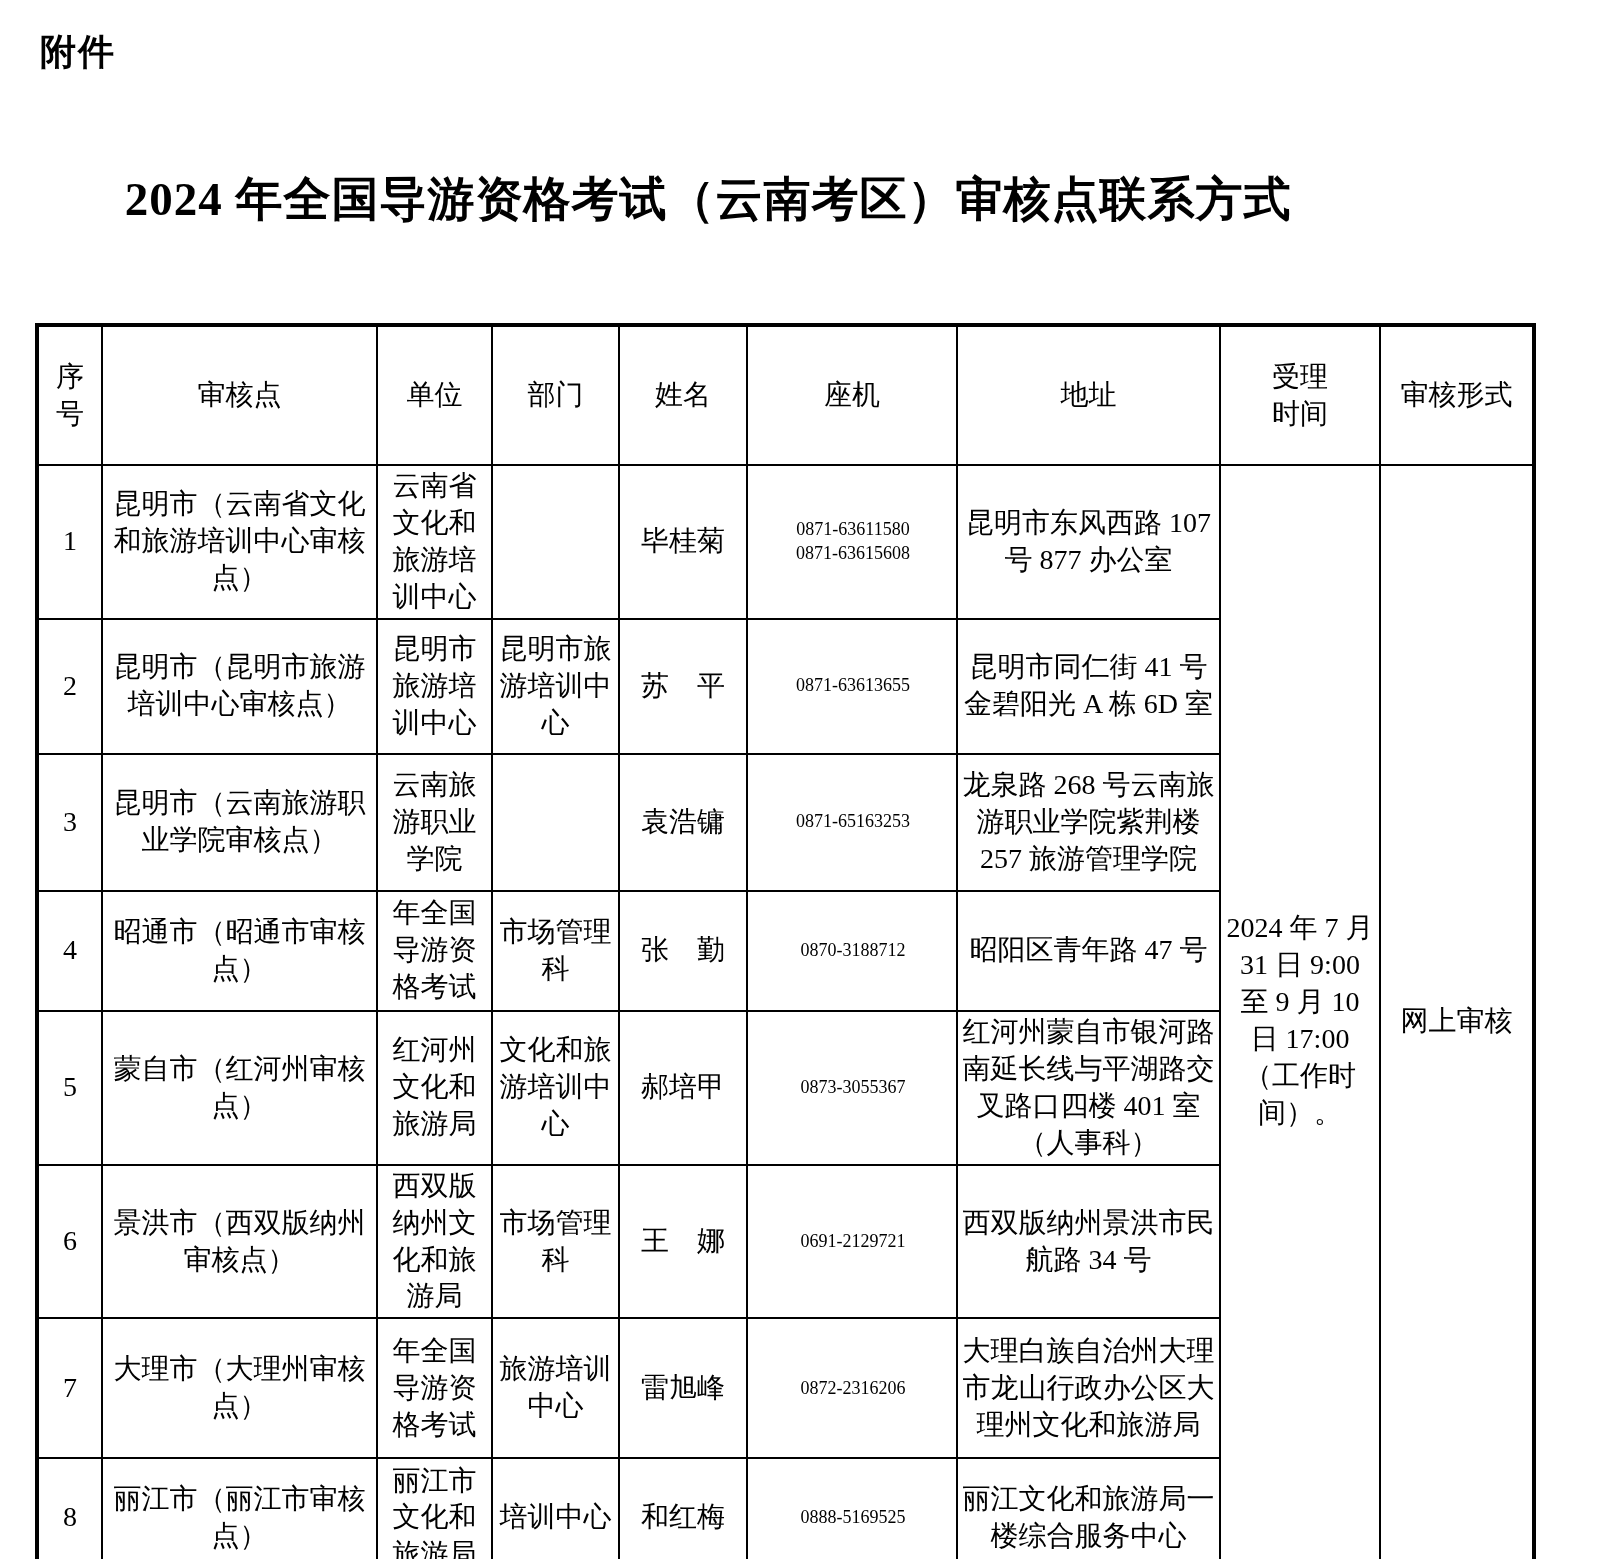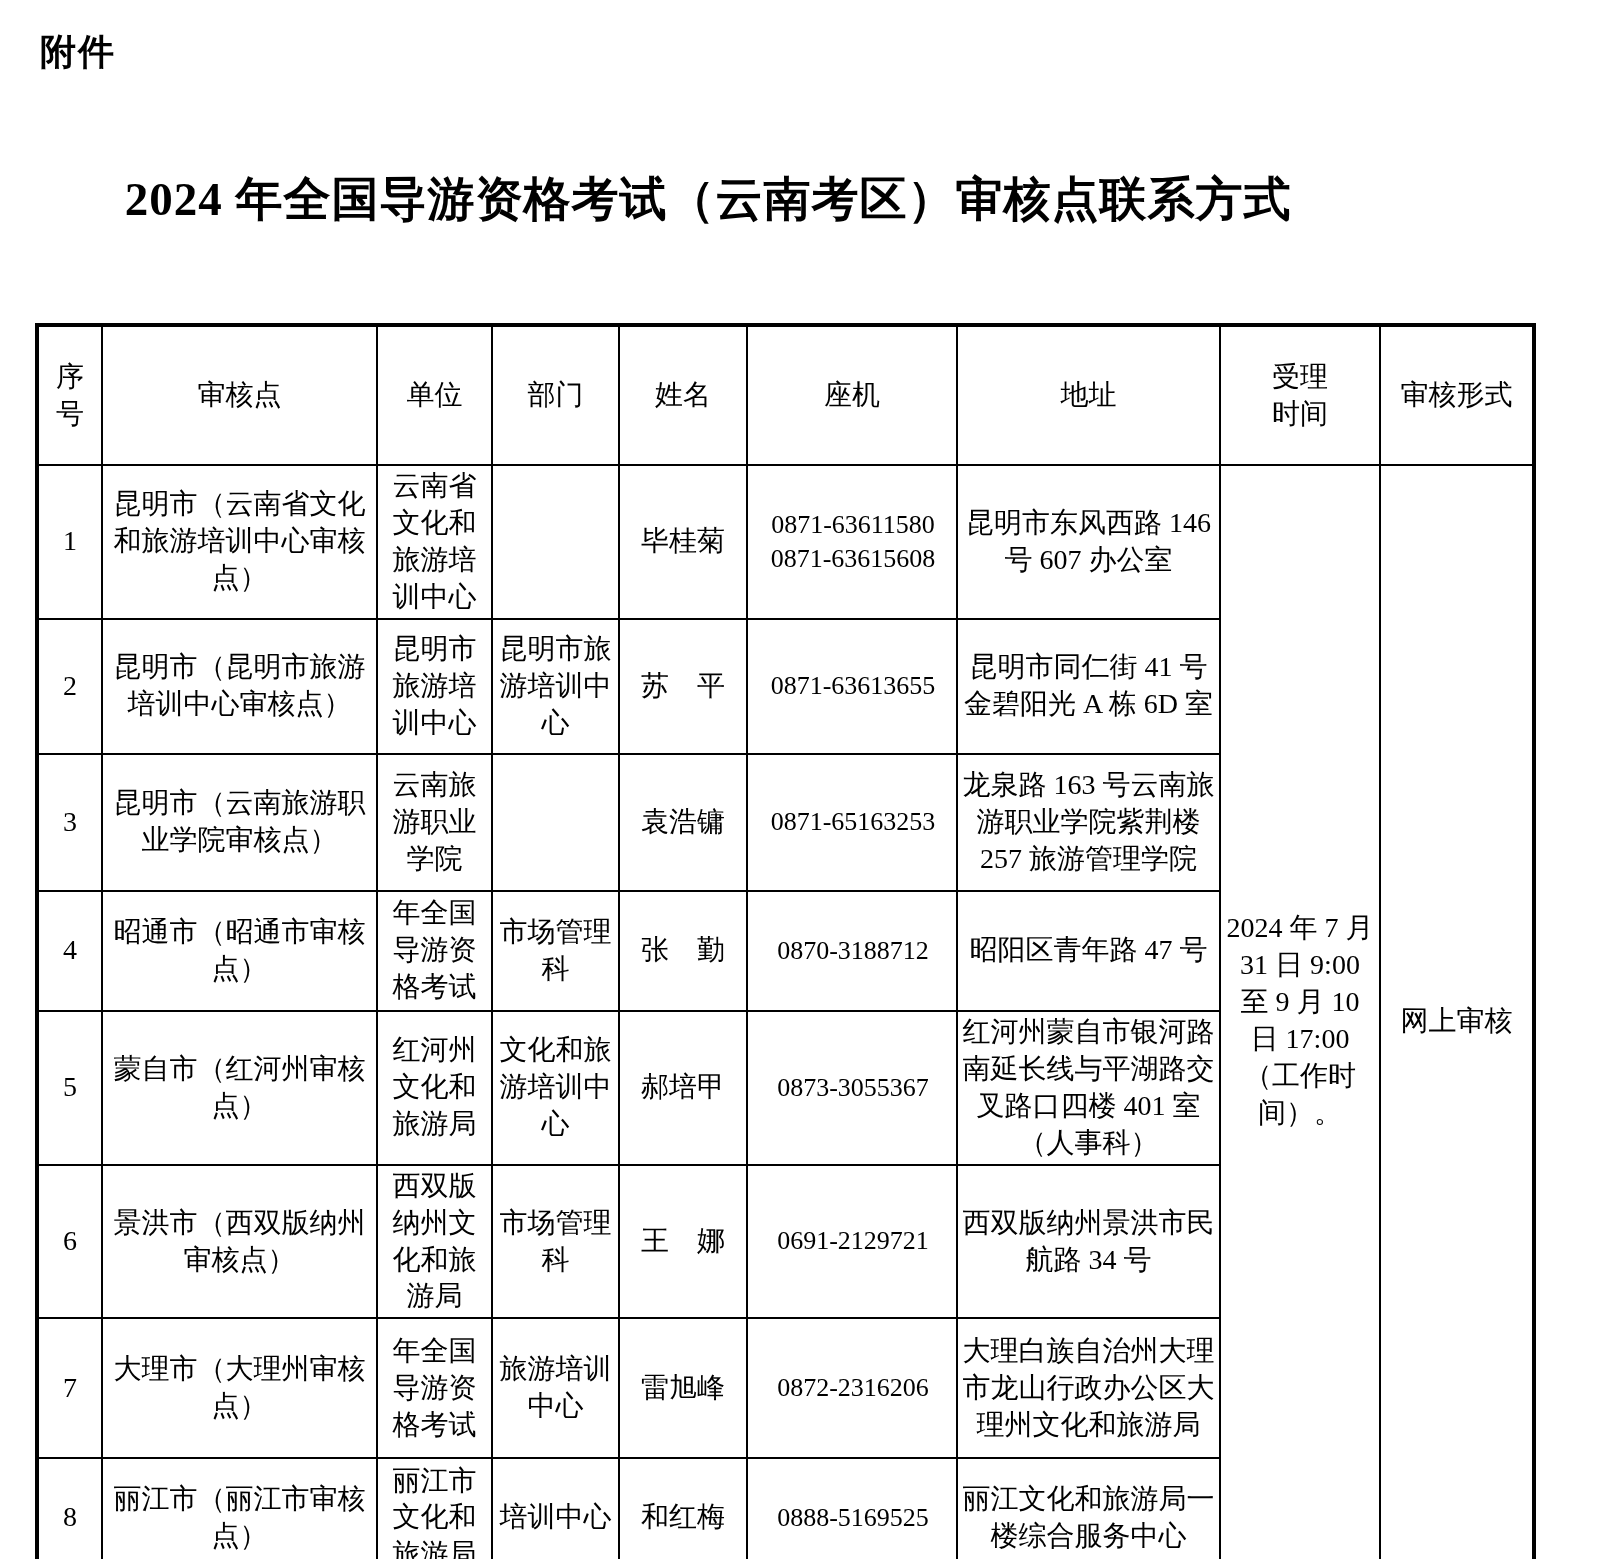--- a/index.html
+++ b/index.html
@@ -51,21 +51,21 @@
     text-align: center;
     vertical-align: middle;
     font-size: 28px;
     font-weight: normal;
     line-height: 1.32;
     padding: 2px 4px;
     white-space: pre-line;
     overflow: hidden;
   }
   table.contact td.phone {
-    font-size: 26px;
+    font-size: 18px;
     letter-spacing: 0px;
     padding-left: 6px;
   }
   table.contact td.time-cell,
   table.contact td.form-cell {
     font-size: 28px;
   }
 </style>
 </head>
 <body>
@@ -104,21 +104,21 @@
     </tr>
 
     <tr style="height:145px">
       <td>1</td>
       <td>昆明市（云南省文化和旅游培训中心审核点）</td>
       <td>云南省文化和旅游培训中心</td>
       <td></td>
       <td>毕桂菊</td>
       <td class="phone">0871-63611580
 0871-63615608</td>
-      <td>昆明市东风西路 146 号 607 办公室</td>
+      <td>昆明市东风西路 107 号 877 办公室</td>
       <td class="time-cell" rowspan="8">2024 年 7 月 31 日 9:00 至 9 月 10 日 17:00（工作时间）。</td>
       <td class="form-cell" rowspan="8">网上审核</td>
     </tr>
 
     <tr style="height:135px">
       <td>2</td>
       <td>昆明市（昆明市旅游培训中心审核点）</td>
       <td>昆明市旅游培训中心</td>
       <td>昆明市旅游培训中心</td>
       <td>苏　平</td>
@@ -126,21 +126,21 @@
       <td>昆明市同仁街 41 号金碧阳光 A 栋 6D 室</td>
     </tr>
 
     <tr style="height:137px">
       <td>3</td>
       <td>昆明市（云南旅游职业学院审核点）</td>
       <td>云南旅游职业学院</td>
       <td></td>
       <td>袁浩镛</td>
       <td class="phone">0871-65163253</td>
-      <td>龙泉路 163 号云南旅游职业学院紫荆楼 257 旅游管理学院</td>
+      <td>龙泉路 268 号云南旅游职业学院紫荆楼 257 旅游管理学院</td>
     </tr>
 
     <tr style="height:120px">
       <td>4</td>
       <td>昭通市（昭通市审核点）</td>
       <td>年全国导游资格考试</td>
       <td>市场管理科</td>
       <td>张　勤</td>
       <td class="phone">0870-3188712</td>
       <td>昭阳区青年路 47 号</td>

